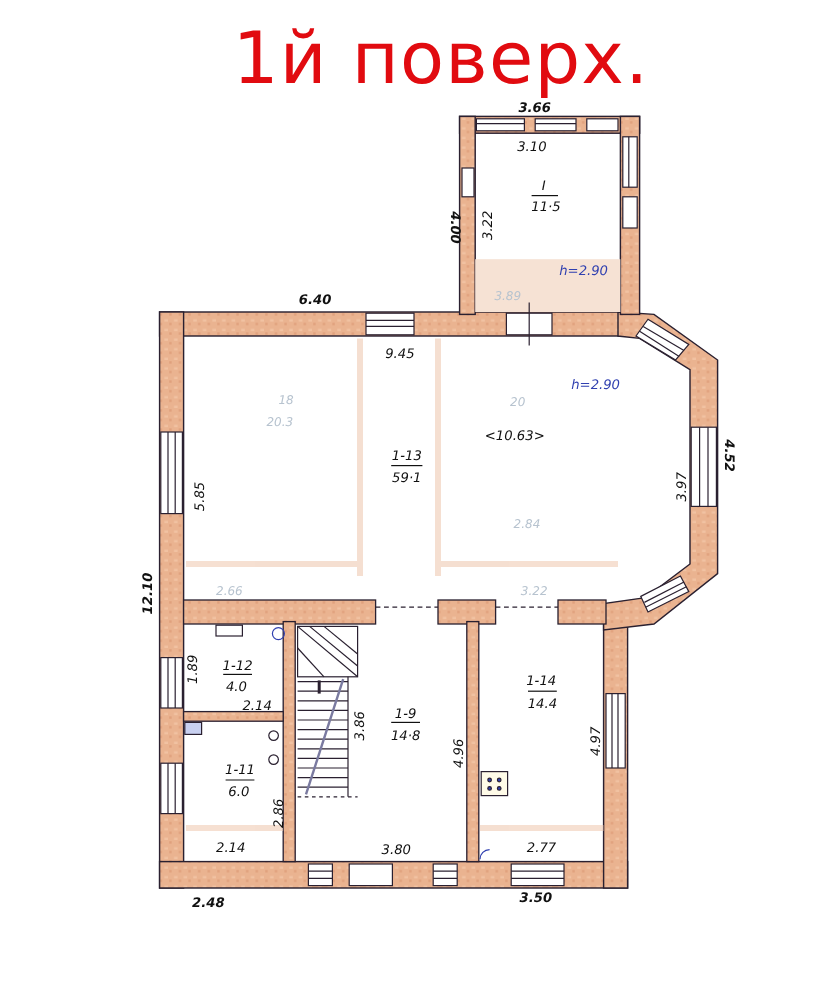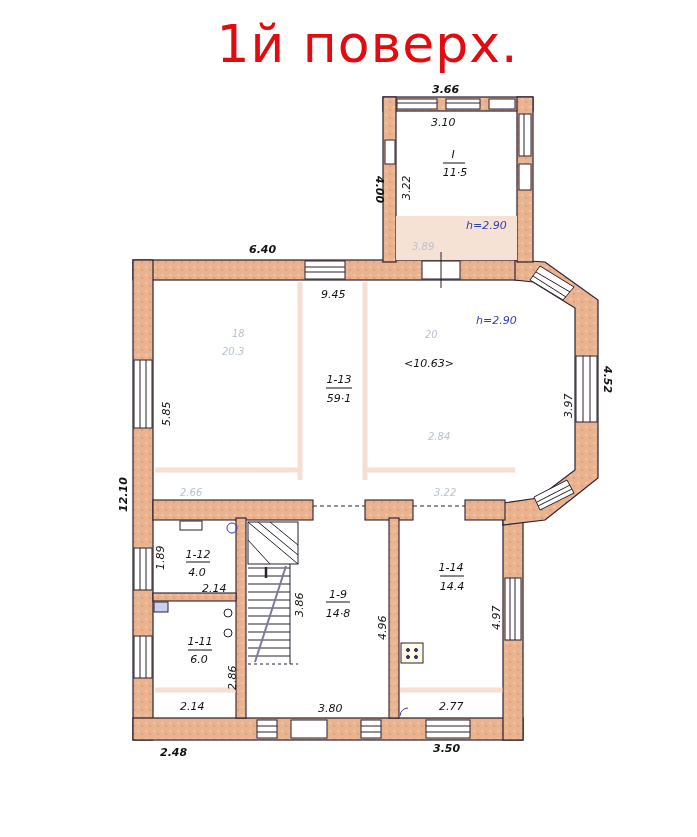--- a/index.html
+++ b/index.html
@@ -1,17 +1,17 @@
 <!DOCTYPE html>
 <html><head>
 <meta charset="utf-8">
 <style>
   html, body { margin:0; padding:0; background:#ffffff; }
   body { width:697px; height:837px; position:relative; overflow:hidden; font-family:"DejaVu Sans", sans-serif; }
-  .title { position:absolute; left:0; top:14px; width:697px; text-align:center; font-family:"DejaVu Sans", sans-serif; font-size:52px; color:#e10b10; letter-spacing:1px; padding-left:38px; box-sizing:border-box; }
+  .title { position:absolute; left:0; top:14px; width:697px; text-align:center; font-family:"DejaVu Sans", sans-serif; font-size:60px; color:#e10b10; letter-spacing:1px; padding-left:38px; box-sizing:border-box; }
   svg { position:absolute; left:0; top:0; }
   .dim { font-family:"DejaVu Sans", sans-serif; font-style:italic; font-weight:bold; font-size:11px; fill:#111; }
   .dimb { font-family:"DejaVu Sans", sans-serif; font-style:italic; font-size:11px; fill:#111; }
   .room { font-family:"DejaVu Sans", sans-serif; font-style:italic; font-size:11px; fill:#111; }
   .blue { font-family:"DejaVu Sans", sans-serif; font-style:italic; font-size:11px; fill:#3040b0; }
   .faint { font-family:"DejaVu Sans", sans-serif; font-style:italic; font-size:10px; fill:#b7c3cf; }
 </style>
 </head>
 <body>
 

